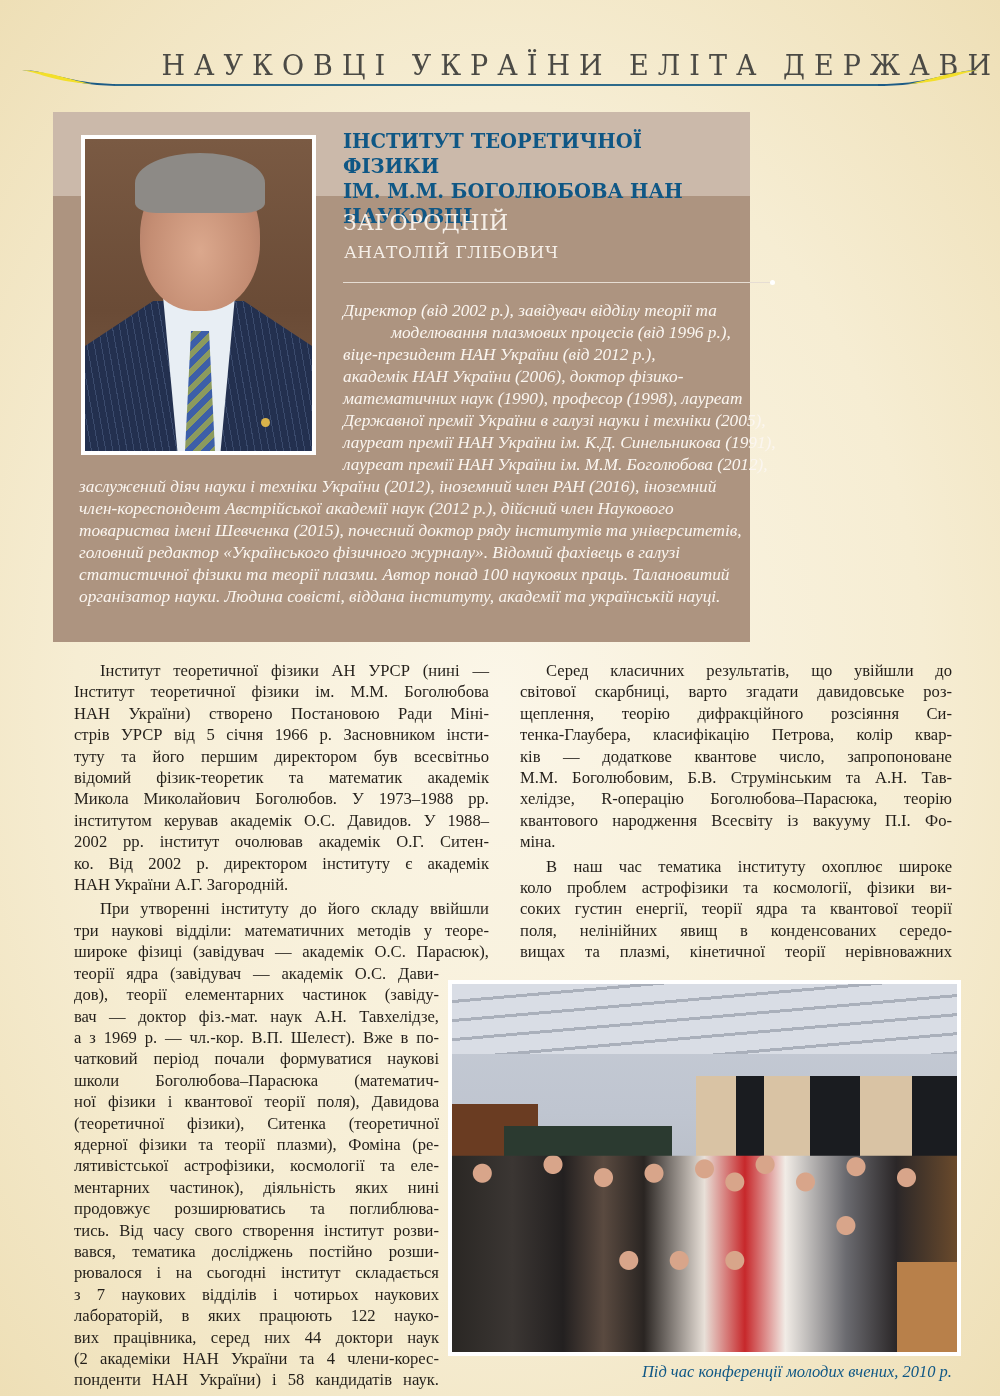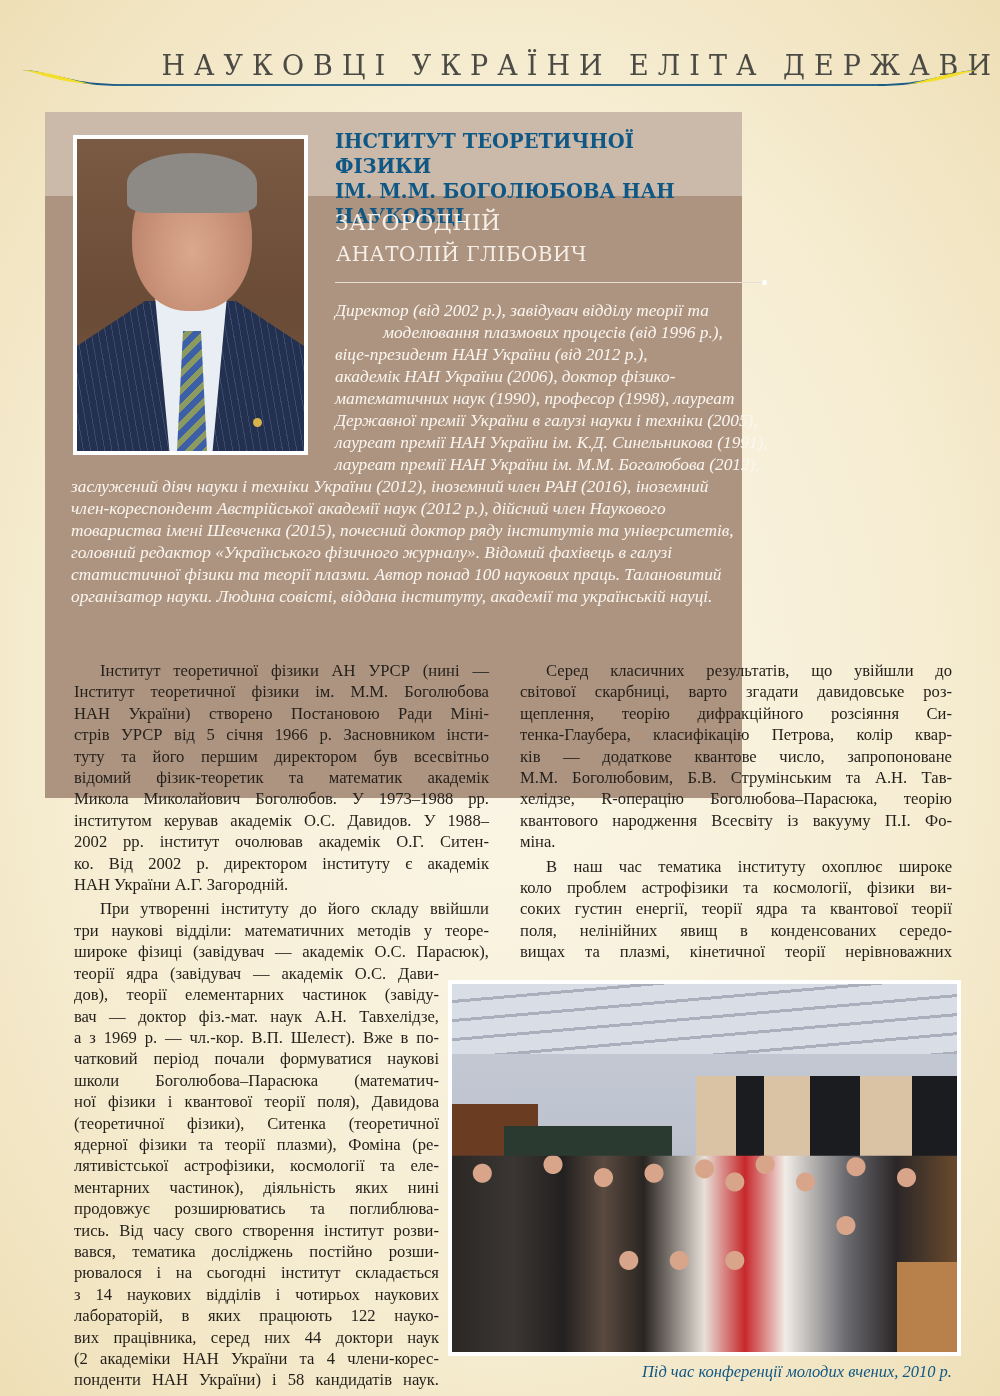--- a/index.html
+++ b/index.html
@@ -19,21 +19,21 @@
   }
   .banner-line {
     position: absolute; left: 115px; right: 115px; top: 40px; height: 2px; background: #2d6a8a;
   }
   .ribbon { position: absolute; top: 24px; width: 100px; height: 20px; }
   .ribbon.left { left: 22px; }
   .ribbon.right { right: 22px; }
 
   
   .profile-box {
-    position: absolute; left: 45px; top: 112px; width: 697px; height: 686px;
+    position: absolute; left: 53px; top: 112px; width: 697px; height: 530px;
     background: #ad9480;
   }
   .profile-head {
     position: absolute; left: 0; top: 0; width: 697px; height: 84px;
     background: #cbb9aa;
   }
   .photo-frame {
     position: absolute; left: 28px; top: 23px; width: 235px; height: 320px;
     background: #ffffff; padding: 4px;
   }
@@ -73,21 +73,21 @@
     position: absolute; left: 290px; top: 17px; width: 400px;
     font-family: "DejaVu Serif", serif; font-weight: bold; font-size: 19.5px; line-height: 25px;
     color: #0f5785;
   }
   .person-surname {
     position: absolute; left: 290px; top: 98px;
     font-family: "DejaVu Serif", serif; font-size: 22px; color: #f5efe8; letter-spacing: 0.5px;
   }
   .person-name {
     position: absolute; left: 291px; top: 130px;
-    font-family: "DejaVu Serif", serif; font-size: 20px; color: #f5efe8; letter-spacing: 0.5px; text-align: center;
+    font-family: "DejaVu Serif", serif; font-size: 17px; color: #f5efe8; letter-spacing: 0.5px; text-align: center;
   }
   .divider {
     position: absolute; left: 290px; top: 170px; width: 430px; height: 1px; background: #e6ddd3;
   }
   .divider-dot {
     position: absolute; left: 717px; top: 168px; width: 5px; height: 5px; border-radius: 50%; background: #ffffff;
   }
   .bio {
     position: absolute; left: 0; top: 0; width: 697px; height: 530px;
     font-style: italic; font-size: 17.3px; line-height: 21.6px; color: #fbf6f0;
@@ -229,21 +229,21 @@
   <span class="para-line" style="width:365px">школи Боголюбова–Парасюка (математич-</span>
   <span class="para-line" style="width:365px">ної фізики і квантової теорії поля), Давидова</span>
   <span class="para-line" style="width:365px">(теоретичної фізики), Ситенка (теоретичної</span>
   <span class="para-line" style="width:365px">ядерної фізики та теорії плазми), Фоміна (ре-</span>
   <span class="para-line" style="width:365px">лятивістської астрофізики, космології та еле-</span>
   <span class="para-line" style="width:365px">ментарних частинок), діяльність яких нині</span>
   <span class="para-line" style="width:365px">продовжує розширюватись та поглиблюва-</span>
   <span class="para-line" style="width:365px">тись. Від часу свого створення інститут розви-</span>
   <span class="para-line" style="width:365px">вався, тематика досліджень постійно розши-</span>
   <span class="para-line" style="width:365px">рювалося і на сьогодні інститут складається</span>
-  <span class="para-line" style="width:365px">з 14 наукових відділів і чотирьох наукових</span>
+  <span class="para-line" style="width:365px">з 7 наукових відділів і чотирьох наукових</span>
   <span class="para-line" style="width:365px">лабораторій, в яких працюють 122 науко-</span>
   <span class="para-line" style="width:365px">вих працівника, серед них 44 доктори наук</span>
   <span class="para-line" style="width:365px">(2 академіки НАН України та 4 члени-корес-</span>
   <span class="para-line" style="width:365px">понденти НАН України) і 58 кандидатів наук.</span>
 </div>
 
 <div class="col col-right">
   <span class="para-line indent">Серед класичних результатів, що увійшли до</span>
   <span class="para-line">світової скарбниці, варто згадати давидовське роз-</span>
   <span class="para-line">щеплення, теорію дифракційного розсіяння Си-</span>

